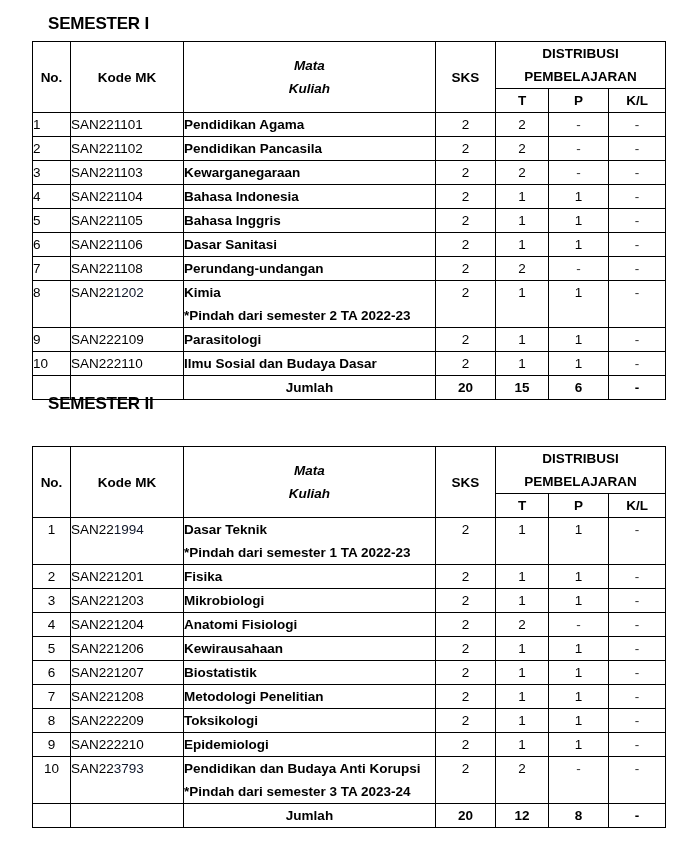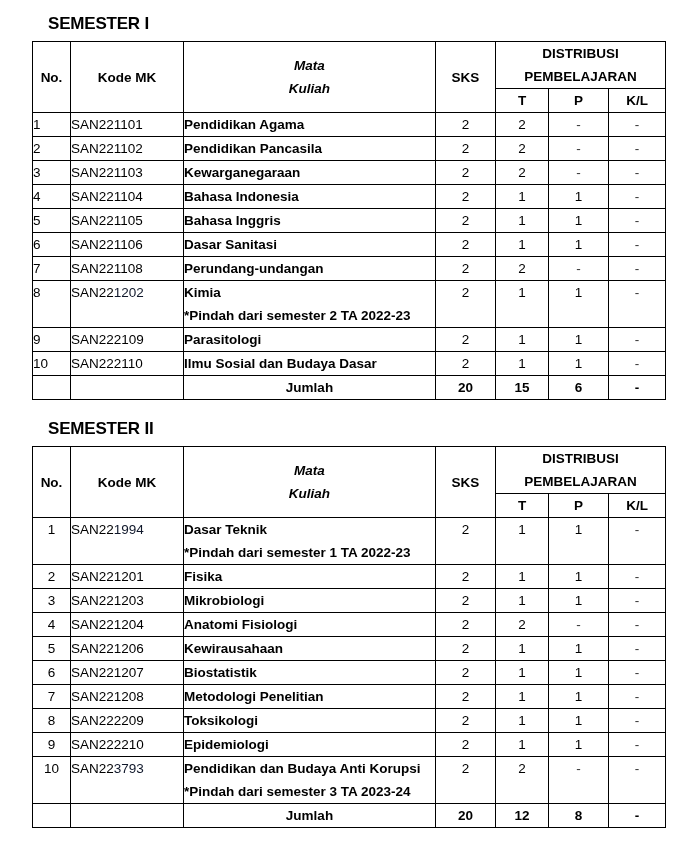--- a/index.html
+++ b/index.html
@@ -209,21 +209,21 @@
         <td></td>
         <td>Jumlah</td>
         <td>20</td>
         <td>15</td>
         <td>6</td>
         <td>-</td>
       </tr>
     </tbody>
 </table>
 
-<div class="semester-title" style="top:419px;">SEMESTER II</div>
+<div class="semester-title" style="top:394px;">SEMESTER II</div>
 
 <table class="curriculum" style="top:446px;" id="sem2">
   <colgroup>
     <col style="width:38px">
       <col style="width:113px">
       <col style="width:252px">
       <col style="width:60px">
     <col style="width:53px">
       <col style="width:60px">
       <col style="width:57px">

